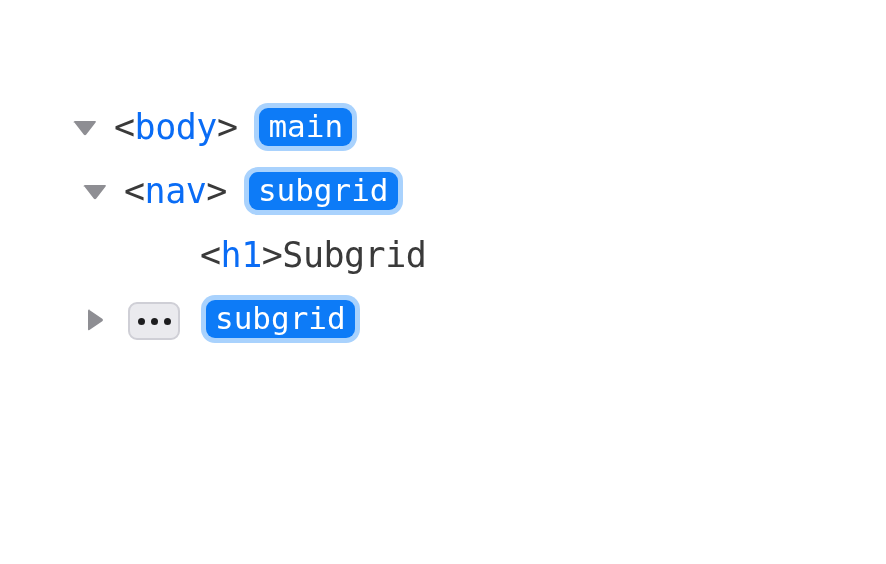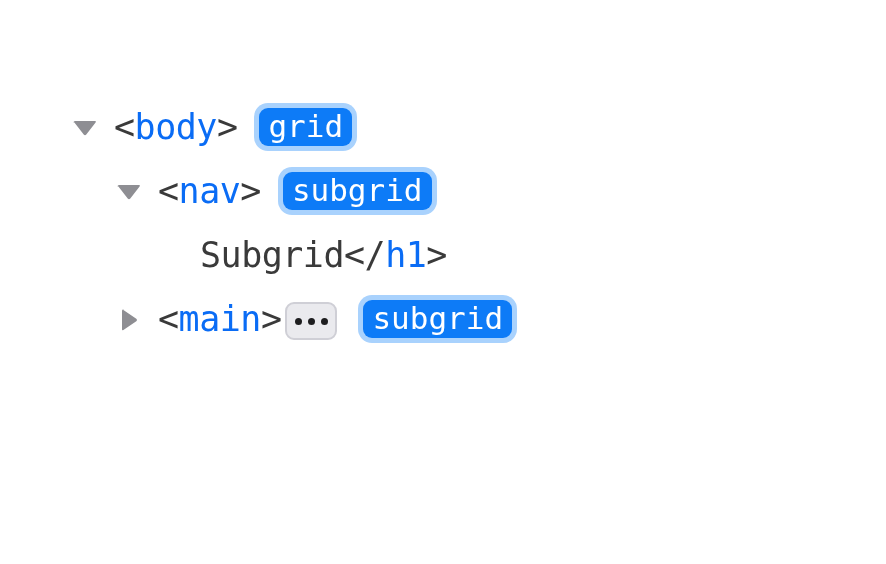--- a/index.html
+++ b/index.html
@@ -28,21 +28,21 @@
     display: flex;
     align-items: center;
     white-space: nowrap;
     font-size: 35px;
     line-height: 1;
     letter-spacing: -0.5px;
   }
 
   
   .indent-0 { padding-left: 70px; }
-  .indent-1 { padding-left: 114px; }
+  .indent-1 { padding-left: 80px; }
   .indent-2 { padding-left: 200px; }
 
   
   .twisty {
     flex: 0 0 auto;
     width: 30px;
     height: 30px;
     margin-right: 14px;
     display: inline-block;
     position: relative;
@@ -109,46 +109,45 @@
 
 <div id="dom-tree">
 
   <div class="dom-row indent-0">
     <span class="twisty">
       <svg width="30" height="30" viewBox="0 0 30 30">
         <path d="M3.5 9.5 Q3.5 8 5 8 H25 Q26.5 8 25.6 9.4 L16.3 21.6 Q15 23.1 13.7 21.6 L4.4 9.4 Z" fill="#8e8e93"></path>
       </svg>
     </span>
     <span class="tag"><span>&lt;</span><span class="name">body</span><span>&gt;</span></span>
-    <span class="badge">grid</span>
+    <span class="badge">main</span>
   </div>
 
   <div class="dom-row indent-1">
     <span class="twisty">
       <svg width="30" height="30" viewBox="0 0 30 30">
         <path d="M3.5 9.5 Q3.5 8 5 8 H25 Q26.5 8 25.6 9.4 L16.3 21.6 Q15 23.1 13.7 21.6 L4.4 9.4 Z" fill="#8e8e93"></path>
       </svg>
     </span>
     <span class="tag"><span>&lt;</span><span class="name">nav</span><span>&gt;</span></span>
     <span class="badge">subgrid</span>
   </div>
 
   <div class="dom-row indent-2">
+    <span class="tag"><span>&lt;</span><span class="name">h1</span><span>&gt;</span></span>
     <span class="text-node">Subgrid</span>
-    <span class="tag"><span>&lt;/</span><span class="name">h1</span><span>&gt;</span></span>
   </div>
 
 
   <div class="dom-row indent-1">
     <span class="twisty">
       <svg width="30" height="30" viewBox="0 0 30 30">
         <path d="M9.5 4.2 Q8 4.2 8 5.7 V24.3 Q8 25.8 9.4 25 L22.3 16.2 Q23.8 15 22.3 13.8 L9.4 5 Z" fill="#8e8e93"></path>
       </svg>
     </span>
-    <span class="tag"><span>&lt;</span><span class="name">main</span><span>&gt;</span></span>
     <span class="ellipsis-btn">
       <span class="dot"></span>
       <span class="dot"></span>
       <span class="dot"></span>
     </span>
     <span class="badge">subgrid</span>
   </div>
 
 
 </div>

